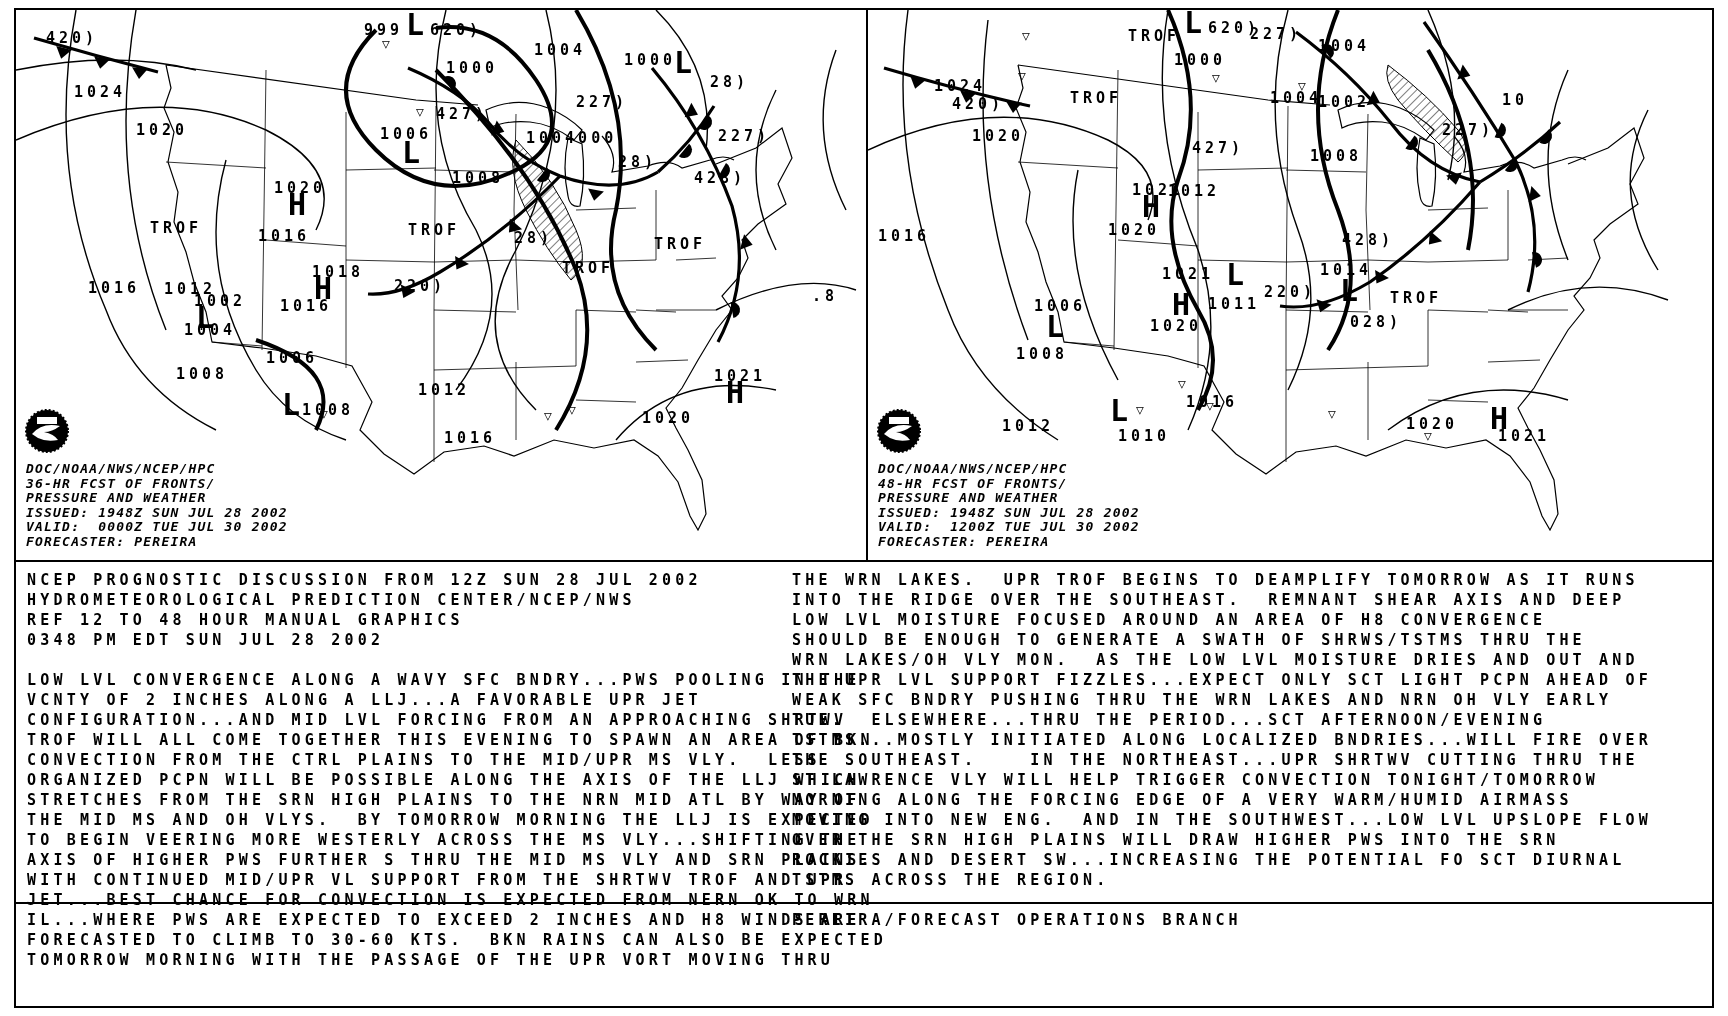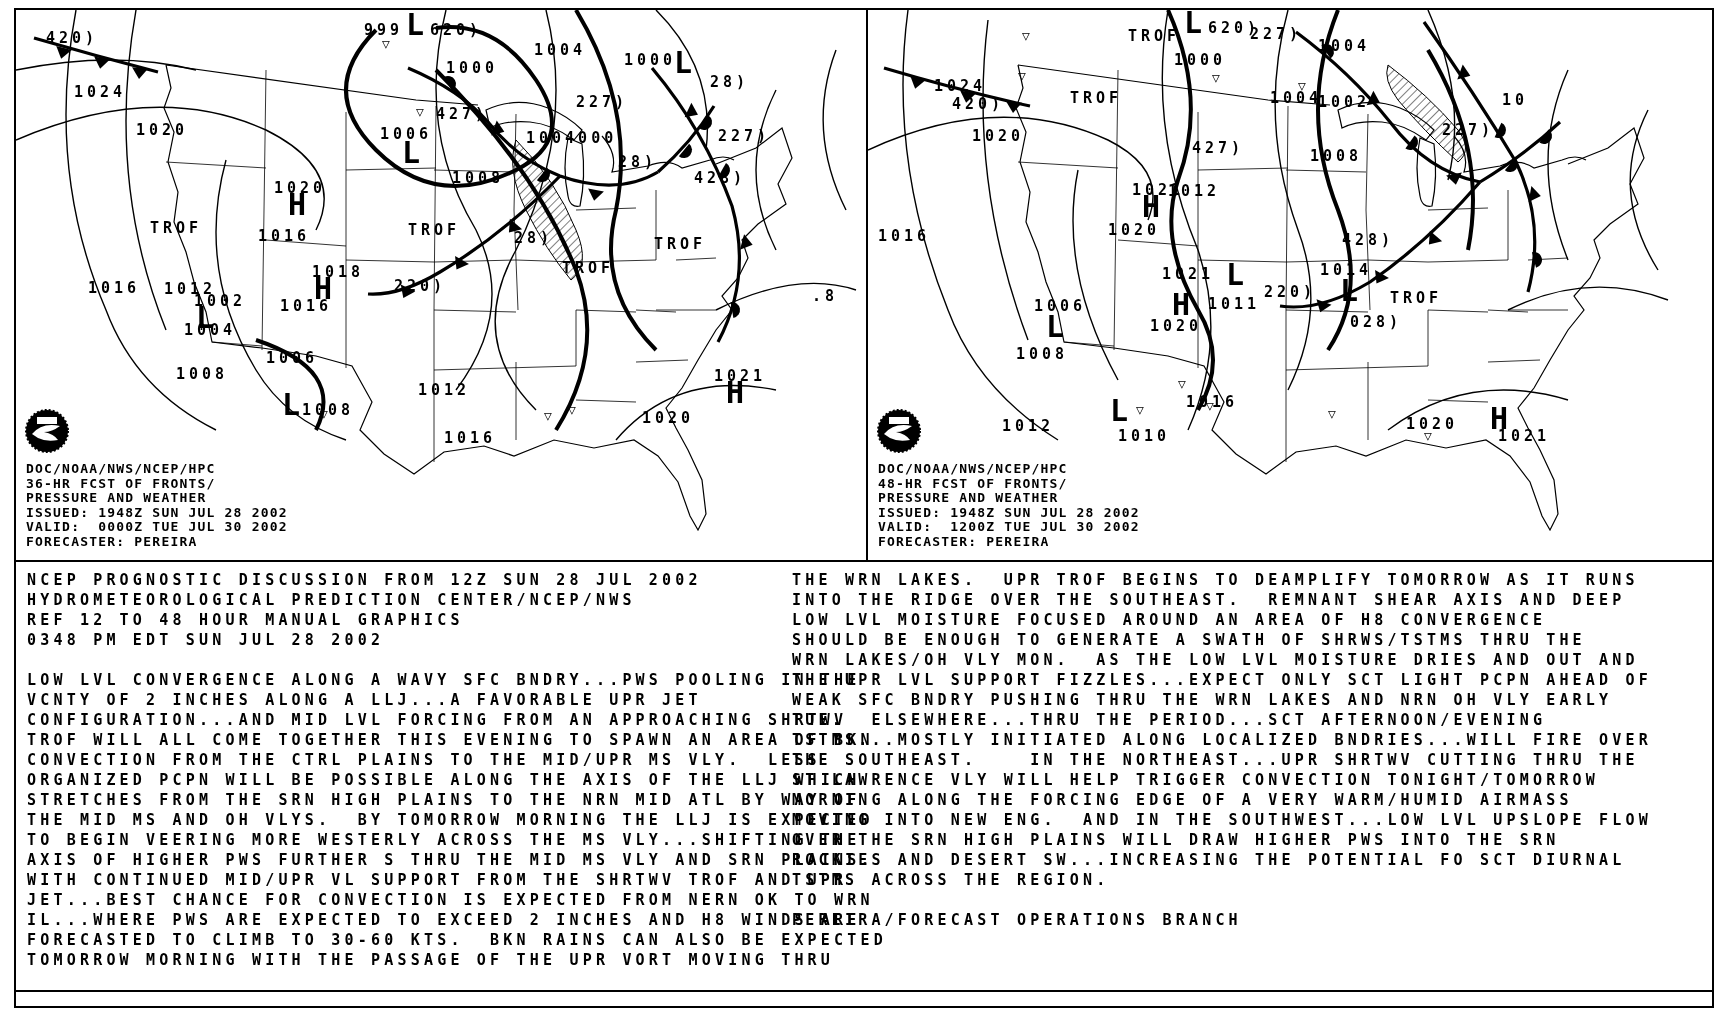--- a/index.html
+++ b/index.html
@@ -12,22 +12,22 @@
   .panel.pleft{width:850px;border-right:2px solid #000;box-sizing:content-box;}
   .panel.pright{flex:1;}
   svg.art{position:absolute;left:0;top:0;width:850px;height:550px;}
   .map-label{position:absolute;font:bold 15px "DejaVu Sans Mono",monospace;
              letter-spacing:4px;white-space:pre;line-height:16px;}
   .map-label.big{font-size:30px;line-height:26px;letter-spacing:0;}
   .map-label.sym{font-size:13px;letter-spacing:0;font-weight:bold;}
   .logo{position:absolute;left:8px;top:398px;width:46px;height:46px;}
   .credit{position:absolute;left:10px;top:452px;
           font:bold 13px "DejaVu Sans Mono",monospace;letter-spacing:1.2px;line-height:14.5px;}
-  .credit .tline{white-space:pre;}
-  .discussion{position:relative;height:428px;}
+  .credit .tline{white-space:pre;font-style:italic;}
+  .discussion{position:relative;height:340px;}
   .col{position:absolute;top:8px;font:bold 15px "DejaVu Sans Mono",monospace;
        letter-spacing:4.2px;line-height:20px;}
   .col .tline{white-space:pre;min-height:20px;}
   .col.cleft{left:11px;}
   .col.cright{left:776px;}
   .footer{height:14px;border-top:2px solid #000;}
 </style>
 </head>
 <body>
 

